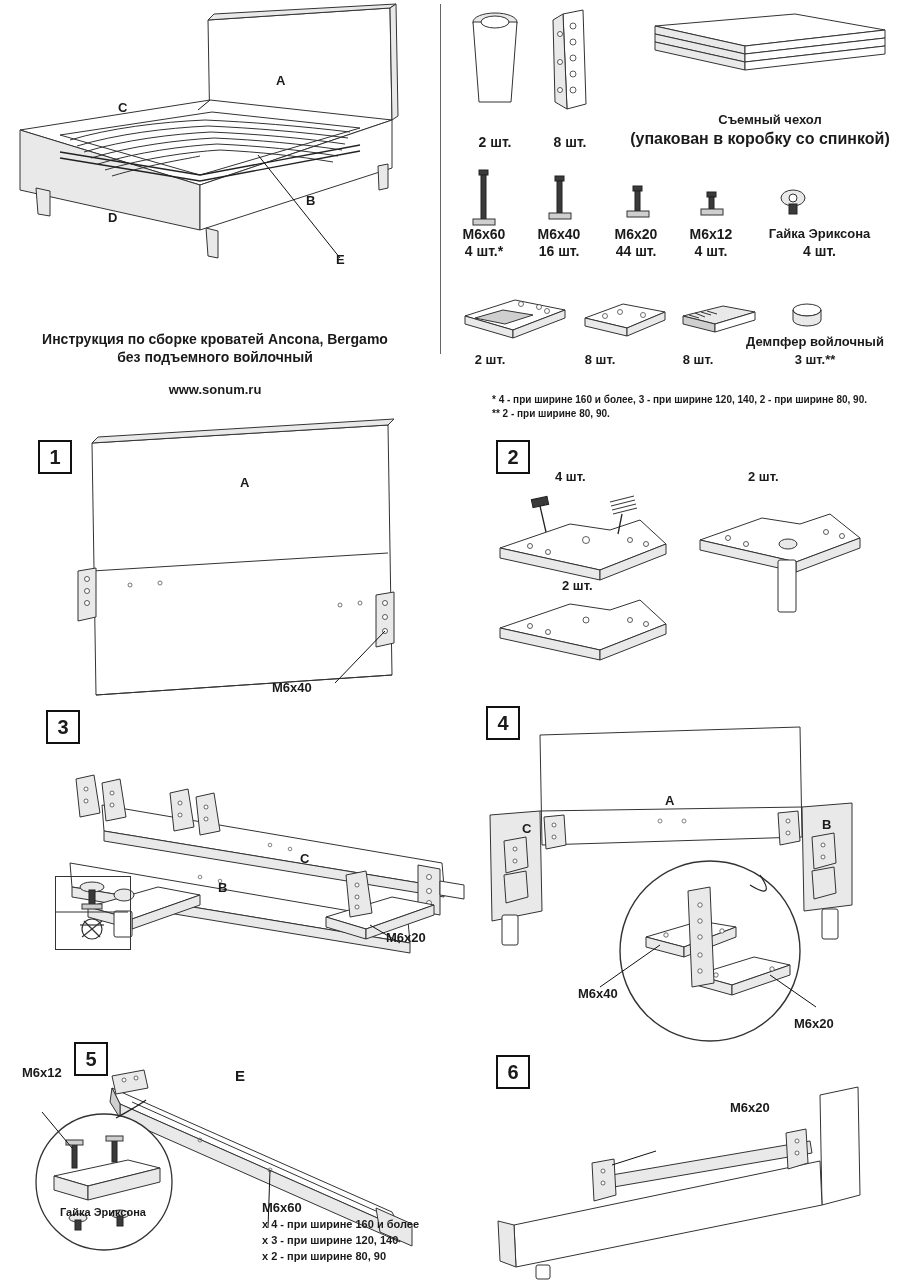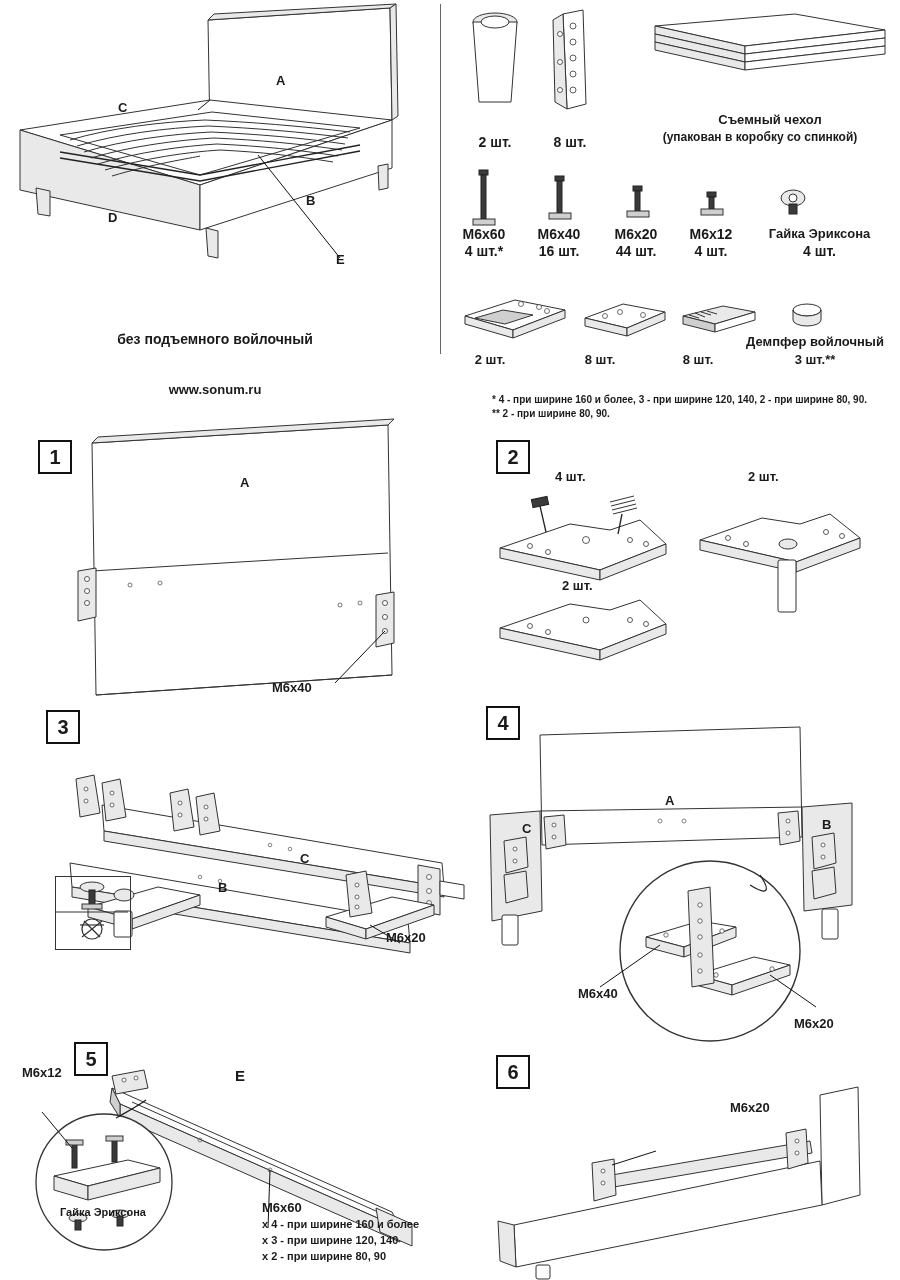--- a/index.html
+++ b/index.html
@@ -64,20 +64,21 @@
     <line class="lead" x1="258" y1="155" x2="340" y2="258"></line>
   </svg>
   <div class="abs lbl" style="left:276px;top:73px;">A</div>
   <div class="abs lbl" style="left:118px;top:100px;">C</div>
   <div class="abs lbl" style="left:108px;top:210px;">D</div>
   <div class="abs lbl" style="left:306px;top:193px;">B</div>
   <div class="abs lbl" style="left:336px;top:252px;">E</div>
 </div>
 
 <div class="abs ttl" style="left:10px;top:330px;width:410px;font-size:14px;line-height:18px;">
+  <div>Инструкция по сборке кроватей Ancona, Bergamo</div>
   <div>без подъемного войлочный</div>
 </div>
 <div class="abs ttl" style="left:10px;top:382px;width:410px;font-size:13px;">www.sonum.ru</div>
 
 <div class="abs" style="left:440px;top:4px;width:0;height:350px;border-left:1px solid #666;"></div>
 
 <div class="abs" style="left:455px;top:4px;width:440px;height:410px;">
   <svg width="440" height="130" viewBox="0 0 440 130" style="position:absolute;left:0;top:0;">
 
     <ellipse class="fillg" cx="40" cy="18" rx="22" ry="9"></ellipse>
@@ -103,21 +104,21 @@
       <polygon class="fillw" points="290,42 430,26 430,34 290,50"></polygon>
       <polygon class="fillg" points="200,30 290,50 290,58 200,38"></polygon>
       <polygon class="fillw" points="290,50 430,34 430,42 290,58"></polygon>
       <polygon class="fillg" points="200,38 290,58 290,66 200,46"></polygon>
       <polygon class="fillw" points="290,58 430,42 430,50 290,66"></polygon>
     </g>
   </svg>
   <div class="abs bold" style="left:10px;top:130px;width:60px;text-align:center;font-size:14px;">2 шт.</div>
   <div class="abs bold" style="left:85px;top:130px;width:60px;text-align:center;font-size:14px;">8 шт.</div>
   <div class="abs bold cnt" style="left:190px;top:108px;width:250px;font-size:13px;">Съемный чехол</div>
-  <div class="abs bold cnt" style="left:170px;top:126px;width:270px;font-size:12px;">(упакован в коробку со спинкой)</div>
+  <div class="abs bold cnt" style="left:170px;top:126px;width:270px;font-size:16px;">(упакован в коробку со спинкой)</div>
 
   <svg width="440" height="70" viewBox="0 0 440 70" style="position:absolute;left:0;top:160px;">
     <g>
       <rect class="fillk" x="24" y="6" width="9" height="5"></rect>
       <rect class="fillk" x="26" y="11" width="5" height="44"></rect>
       <rect class="filld" x="18" y="55" width="22" height="6"></rect>
       <rect class="fillk" x="100" y="12" width="9" height="5"></rect>
       <rect class="fillk" x="102" y="17" width="5" height="32"></rect>
       <rect class="filld" x="94" y="49" width="22" height="6"></rect>
       <rect class="fillk" x="178" y="22" width="9" height="5"></rect>

